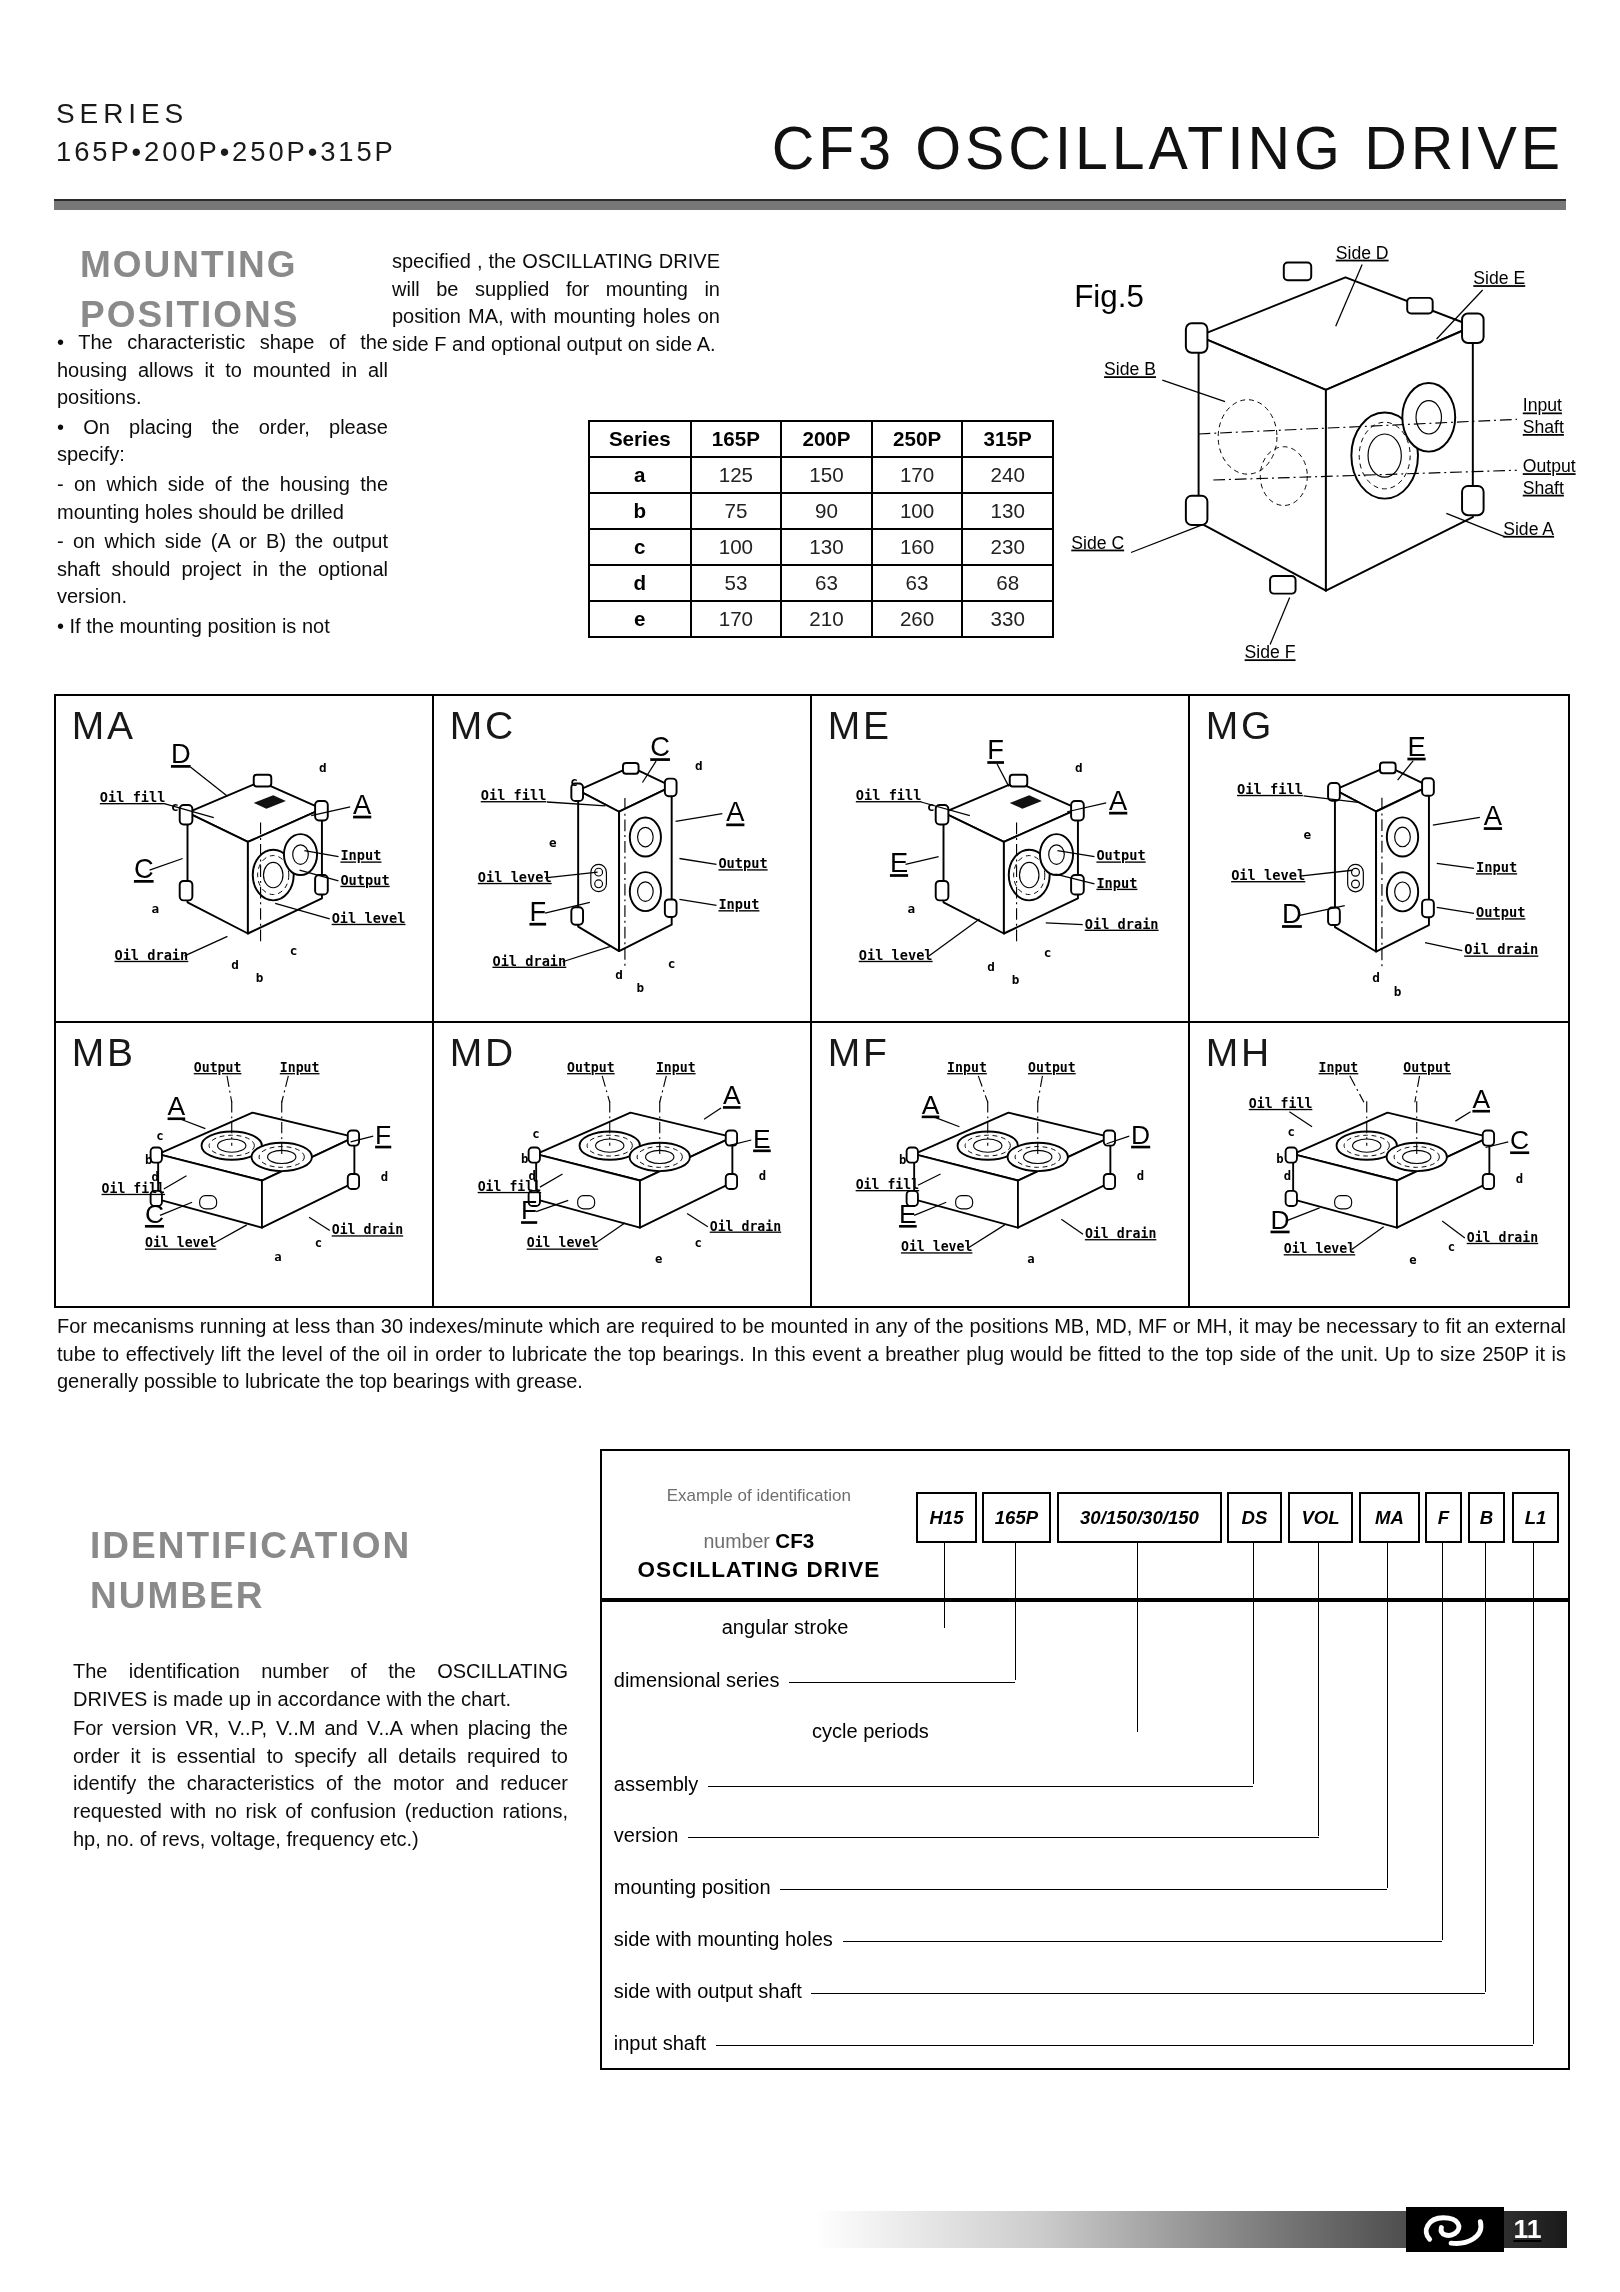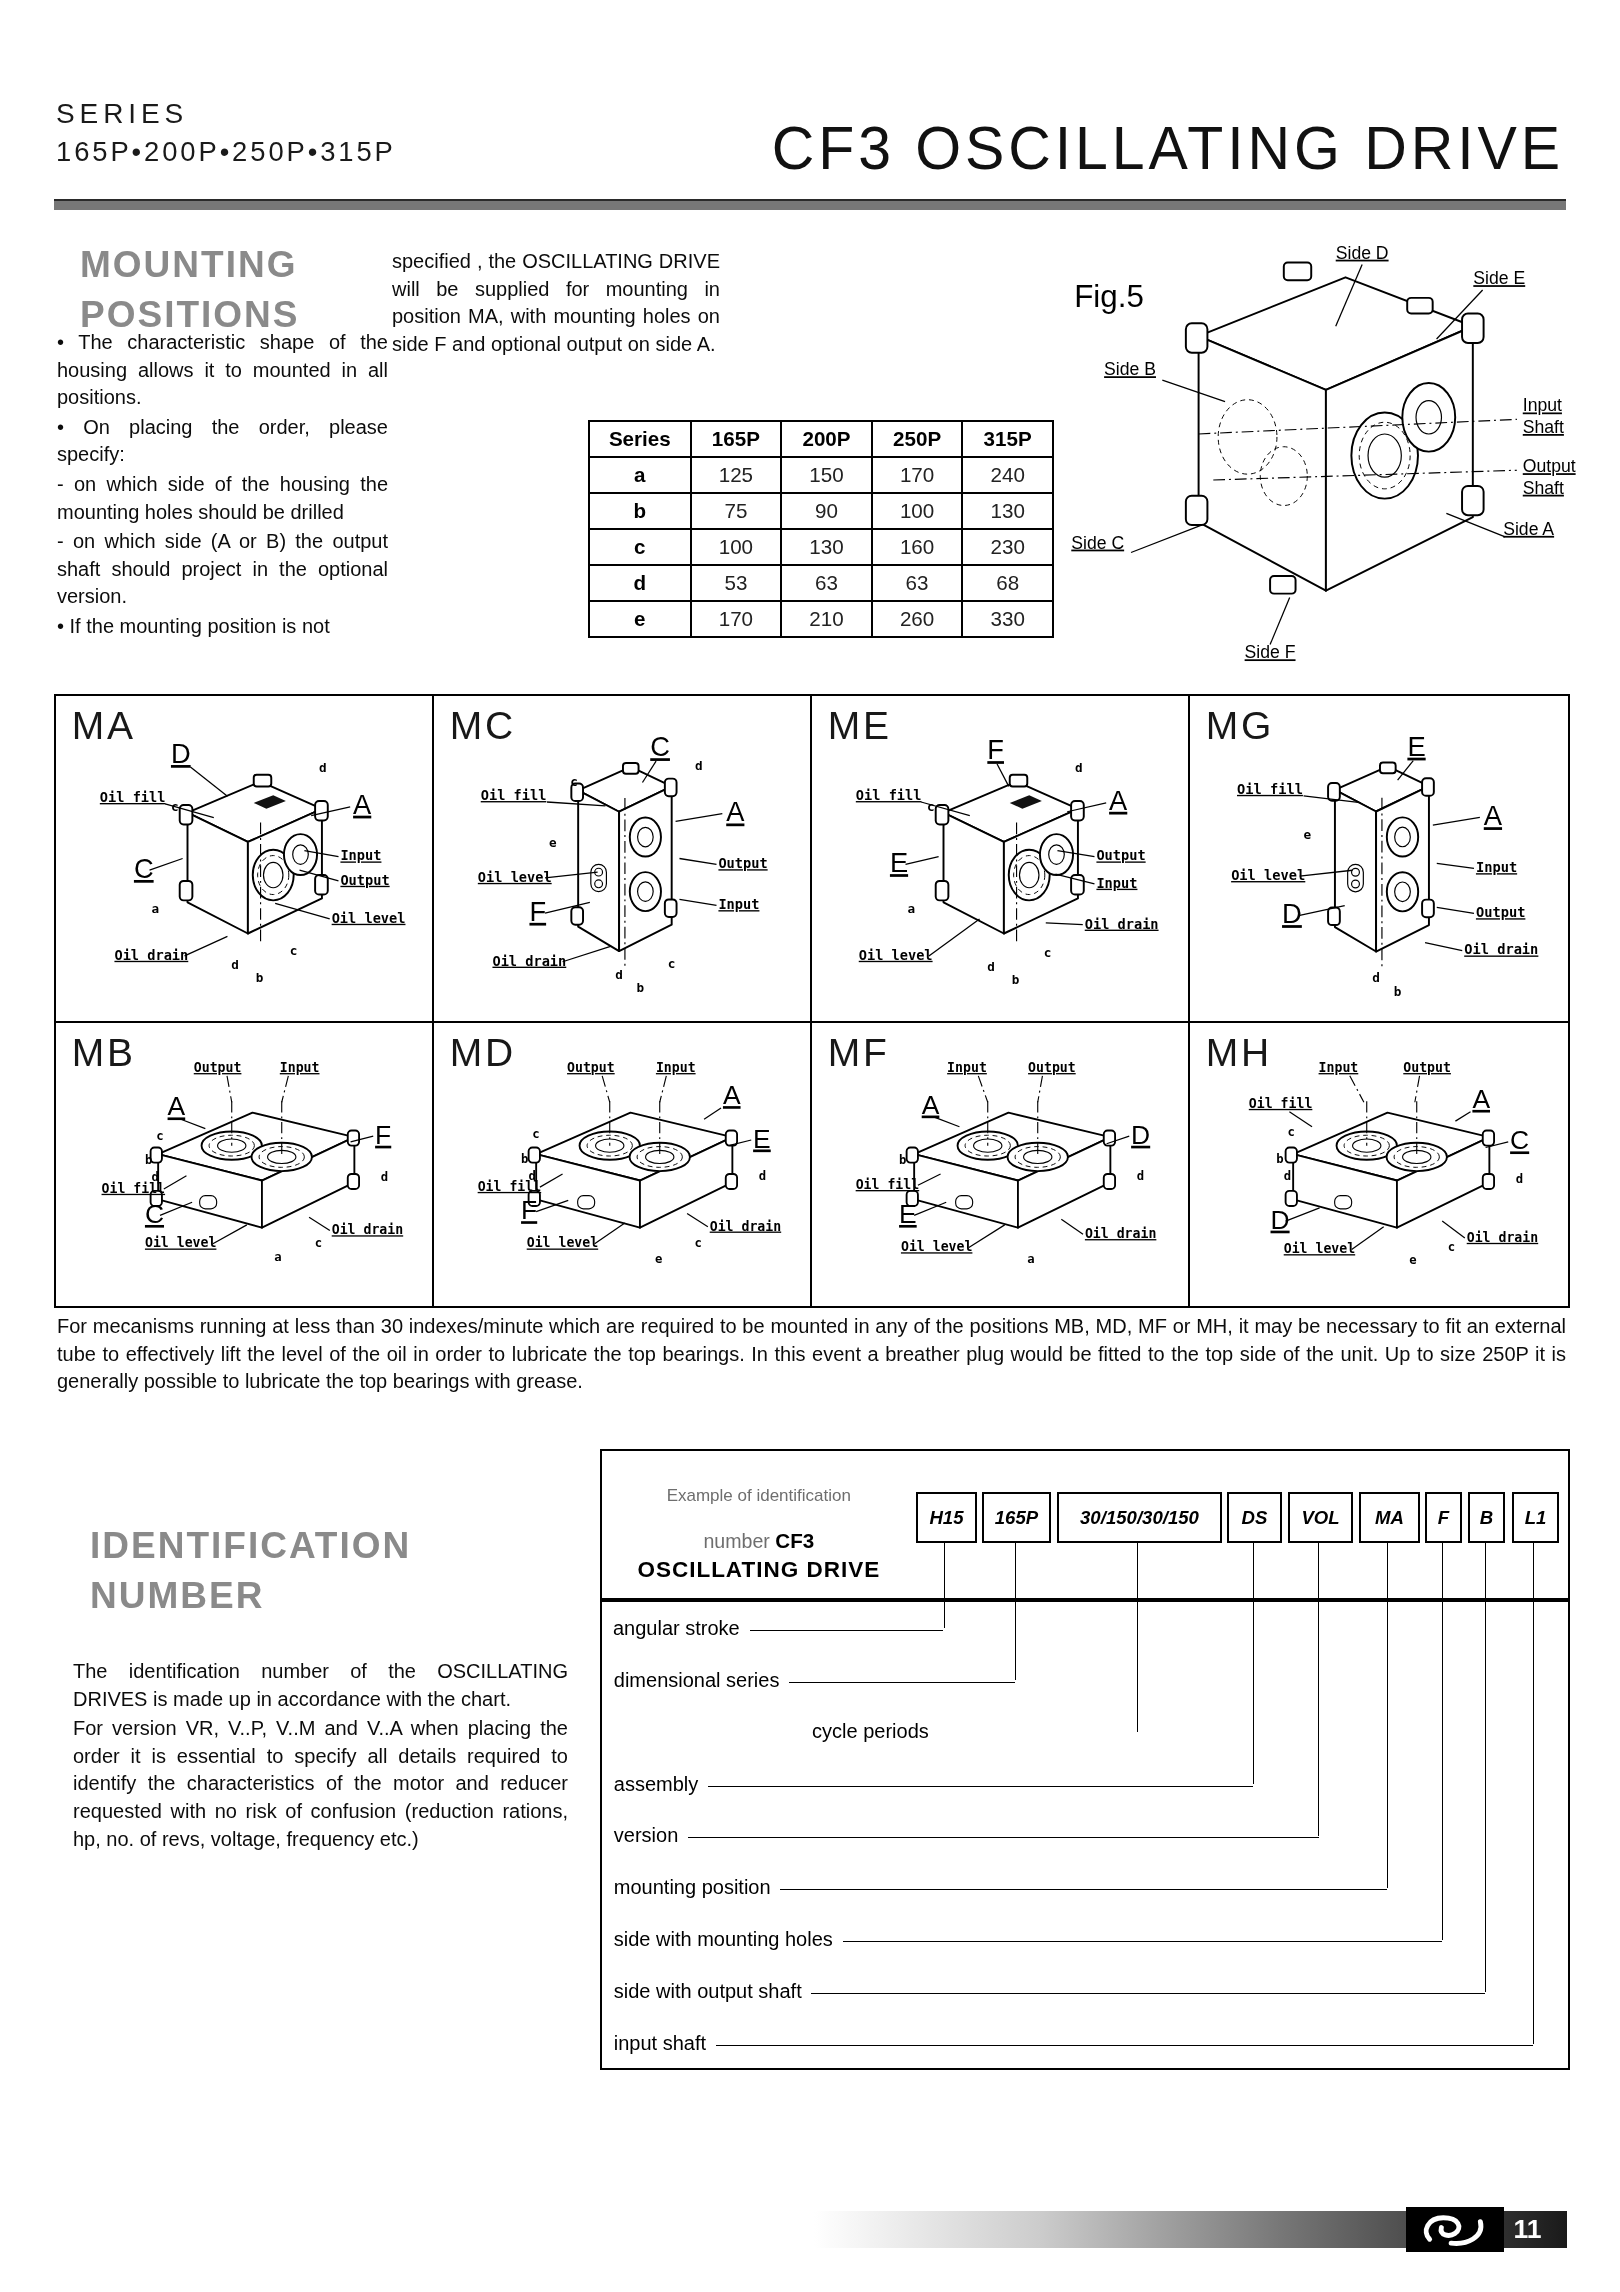--- a/index.html
+++ b/index.html
@@ -45,21 +45,21 @@
   .idchart .exline2{position:absolute;left:11.8px;top:78px;width:290px;text-align:center;font-size:19.6px;color:#6e6e6e;}
   .idchart .exline2 b{color:#000;font-size:20.6px;}
   .idchart .exline3{position:absolute;left:11.8px;top:106px;width:290px;text-align:center;font-size:22.5px;font-weight:bold;color:#000;letter-spacing:1px;}
   .codebox{position:absolute;top:41px;height:47px;border:2.9px solid #000;font-style:italic;font-weight:bold;font-size:18.6px;display:flex;align-items:center;justify-content:center;background:#fff;}
   .iddiv{position:absolute;left:0;right:0;top:147px;height:3.9px;background:#000;}
   .fieldrow{position:absolute;display:flex;align-items:center;height:25.5px;}
   .fieldrow .ftxt{font-size:20px;white-space:nowrap;padding-right:9.8px;}
   .fieldrow .fline{flex:1;border-top:1.5px solid #000;margin-top:2.9px;}
   .vline{position:absolute;width:0;border-left:1.5px solid #000;}
   
-  .footer-bar{left:814px;top:2211px;width:753px;height:37px;background:linear-gradient(90deg,#ffffff 0%,#cccccc 30%,#777777 62%,#1a1a1a 100%);display:flex;align-items:center;justify-content:flex-end;}
+  .footer-bar{left:814px;top:2211px;width:753px;height:37px;background:linear-gradient(90deg,#ffffff 0%,#cccccc 30%,#777777 62%,#1a1a1a 100%);display:flex;align-items:center;justify-content:flex-end;text-decoration:underline;}
   .logo-box{width:98px;height:45px;background:#000;margin-right:9.8px;display:flex;align-items:center;justify-content:center;}
   .page-num{color:#fff;font-size:26.5px;font-weight:bold;margin-right:25.5px;}
 </style>
 </head>
 <body>
 
 <svg width="0" height="0" style="position:absolute" aria-hidden="true">
   <defs>
     <symbol id="iso-cube" viewBox="0 0 180 185">
       <path class="st" d="M30,48 L105,16 L168,44 L92,78 Z"></path>
@@ -478,21 +478,21 @@
     <div class="codebox" style="left:455px;width:161px;">30/150/30/150</div>
     <div class="codebox" style="left:625px;width:51px;">DS</div>
     <div class="codebox" style="left:686px;width:61px;">VOL</div>
     <div class="codebox" style="left:757px;width:57px;">MA</div>
     <div class="codebox" style="left:823px;width:33px;">F</div>
     <div class="codebox" style="left:866px;width:33px;">B</div>
     <div class="codebox" style="left:910px;width:43px;">L1</div>
 
     <div class="iddiv"></div>
 
-    <div class="fieldrow" style="left:11px;top:165px;width:330px;">
+    <div class="fieldrow" style="left:23px;top:165px;width:330px;flex-direction:column;">
         <span class="ftxt">angular stroke</span>
         <span class="fline"></span>
       </div>
     <div class="fieldrow" style="left:11.8px;top:217px;width:401px;">
         <span class="ftxt">dimensional series</span>
         <span class="fline"></span>
       </div>
     <div class="fieldrow" style="left:11.8px;top:269px;width:523px;flex-direction:column;">
         <span class="ftxt">cycle periods</span>
         <span class="fline"></span>

